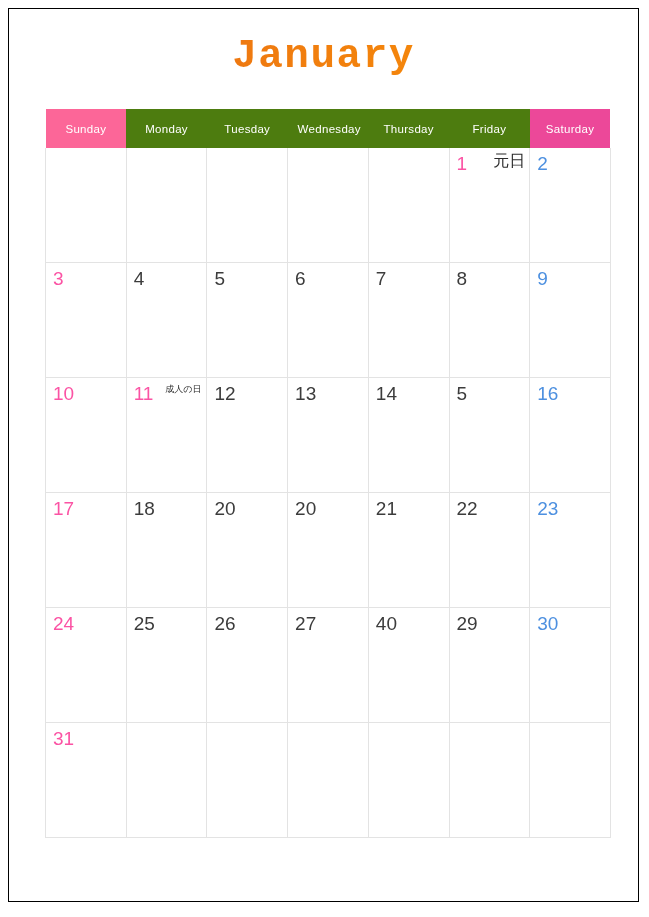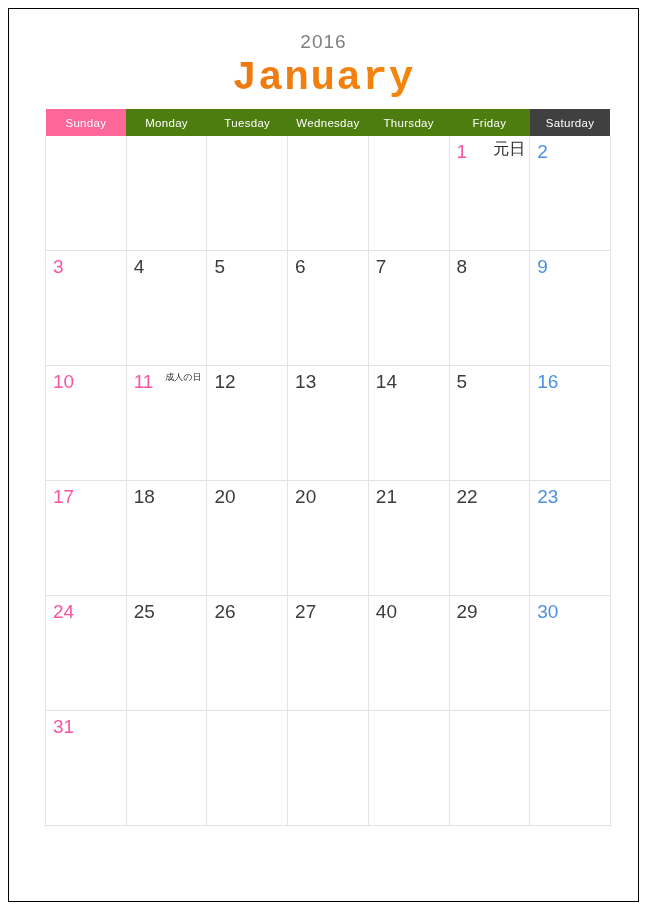--- a/index.html
+++ b/index.html
@@ -67,27 +67,27 @@
   .calendar col { width: 80.71px; }
 
   
   .calendar thead th {
     height: 19px;
     font-size: 11.5px;
     font-weight: normal;
     color: #ffffff;
     text-align: center;
     vertical-align: middle;
-    padding: 4px;
+    padding: 10px;
     letter-spacing: 0.3px;
     border: none;
   }
   th.dow-sun { background: #fc6698; }
   th.dow-wd  { background: #4d7c0f; }
-  th.dow-sat { background: #404040; }
+  th.dow-sat { background: #ec4899; }
 
   
   .calendar tbody td {
     height: 114px;
     vertical-align: top;
     padding: 0;
     border: 1px solid #e3e3e3;
     background: #ffffff;
     position: relative;
   }
@@ -129,21 +129,20 @@
     right: 4px;
     color: #2b2b2b;
   }
 </style>
 </head>
 <body>
 
 <div class="page">
 
   <div class="title-block">
-    <div class="year">2016</div>
     <div class="month">January</div>
   </div>
 
   <table class="calendar">
     <colgroup>
       <col>
         <col>
         <col>
         <col>
         <col>

